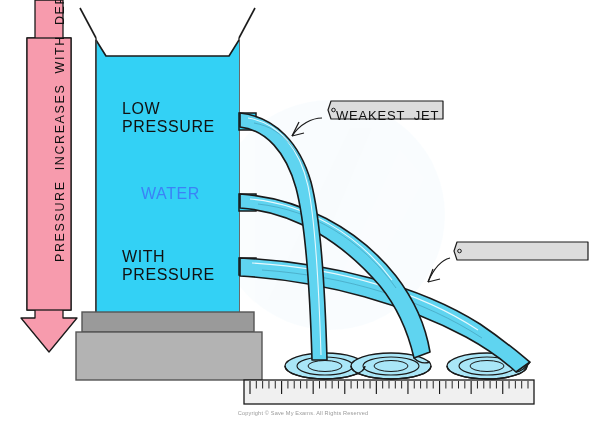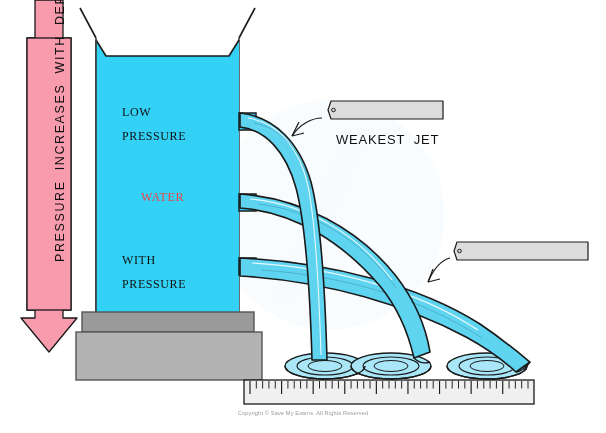--- a/index.html
+++ b/index.html
@@ -8,35 +8,35 @@
     width:606px;height:433px;position:relative;overflow:hidden;
     font-family:"Liberation Sans","DejaVu Sans",sans-serif;
   }
   #stage{position:absolute;left:0;top:0;width:606px;height:433px;}
   #stage svg{position:absolute;left:0;top:0;}
 
   .lbl{position:absolute;white-space:pre;}
 
   
   .tank-text{
-    font-size:12px;letter-spacing:0.6px;line-height:24px;
-    color:#111111;font-family:Liberation Serif, serif;
-  }
-  .tank-text.white{color:#ef4444;}
+    font-size:16px;letter-spacing:0.6px;line-height:18px;
+    color:#111111;font-family:Liberation Sans, sans-serif;
+  }
+  .tank-text.white{color:#3b82f6;}
 
   #low-pressure-label{left:122px;top:100px;}
   #water-label{left:141px;top:185px;}
   #high-pressure-label{left:122px;top:248px;}
 
   
   .callout-text{
     position:absolute;font-size:13px;letter-spacing:0.8px;color:#111;
     white-space:pre;font-family:"Liberation Sans","DejaVu Sans",sans-serif;
   }
-  #weakest-jet-text{left:336px;top:108px;margin-top:24px;}
+  #weakest-jet-text{left:336px;top:108px;}
   #strongest-jet-text{left:462px;top:249px;}
 
   
   #pressure-depth-text{
     position:absolute;left:-40px;top:155px;width:200px;
     text-align:center;
     font-size:12.5px;letter-spacing:1.6px;color:#111;
     transform:rotate(-90deg);transform-origin:center center;
     white-space:pre;
   }

